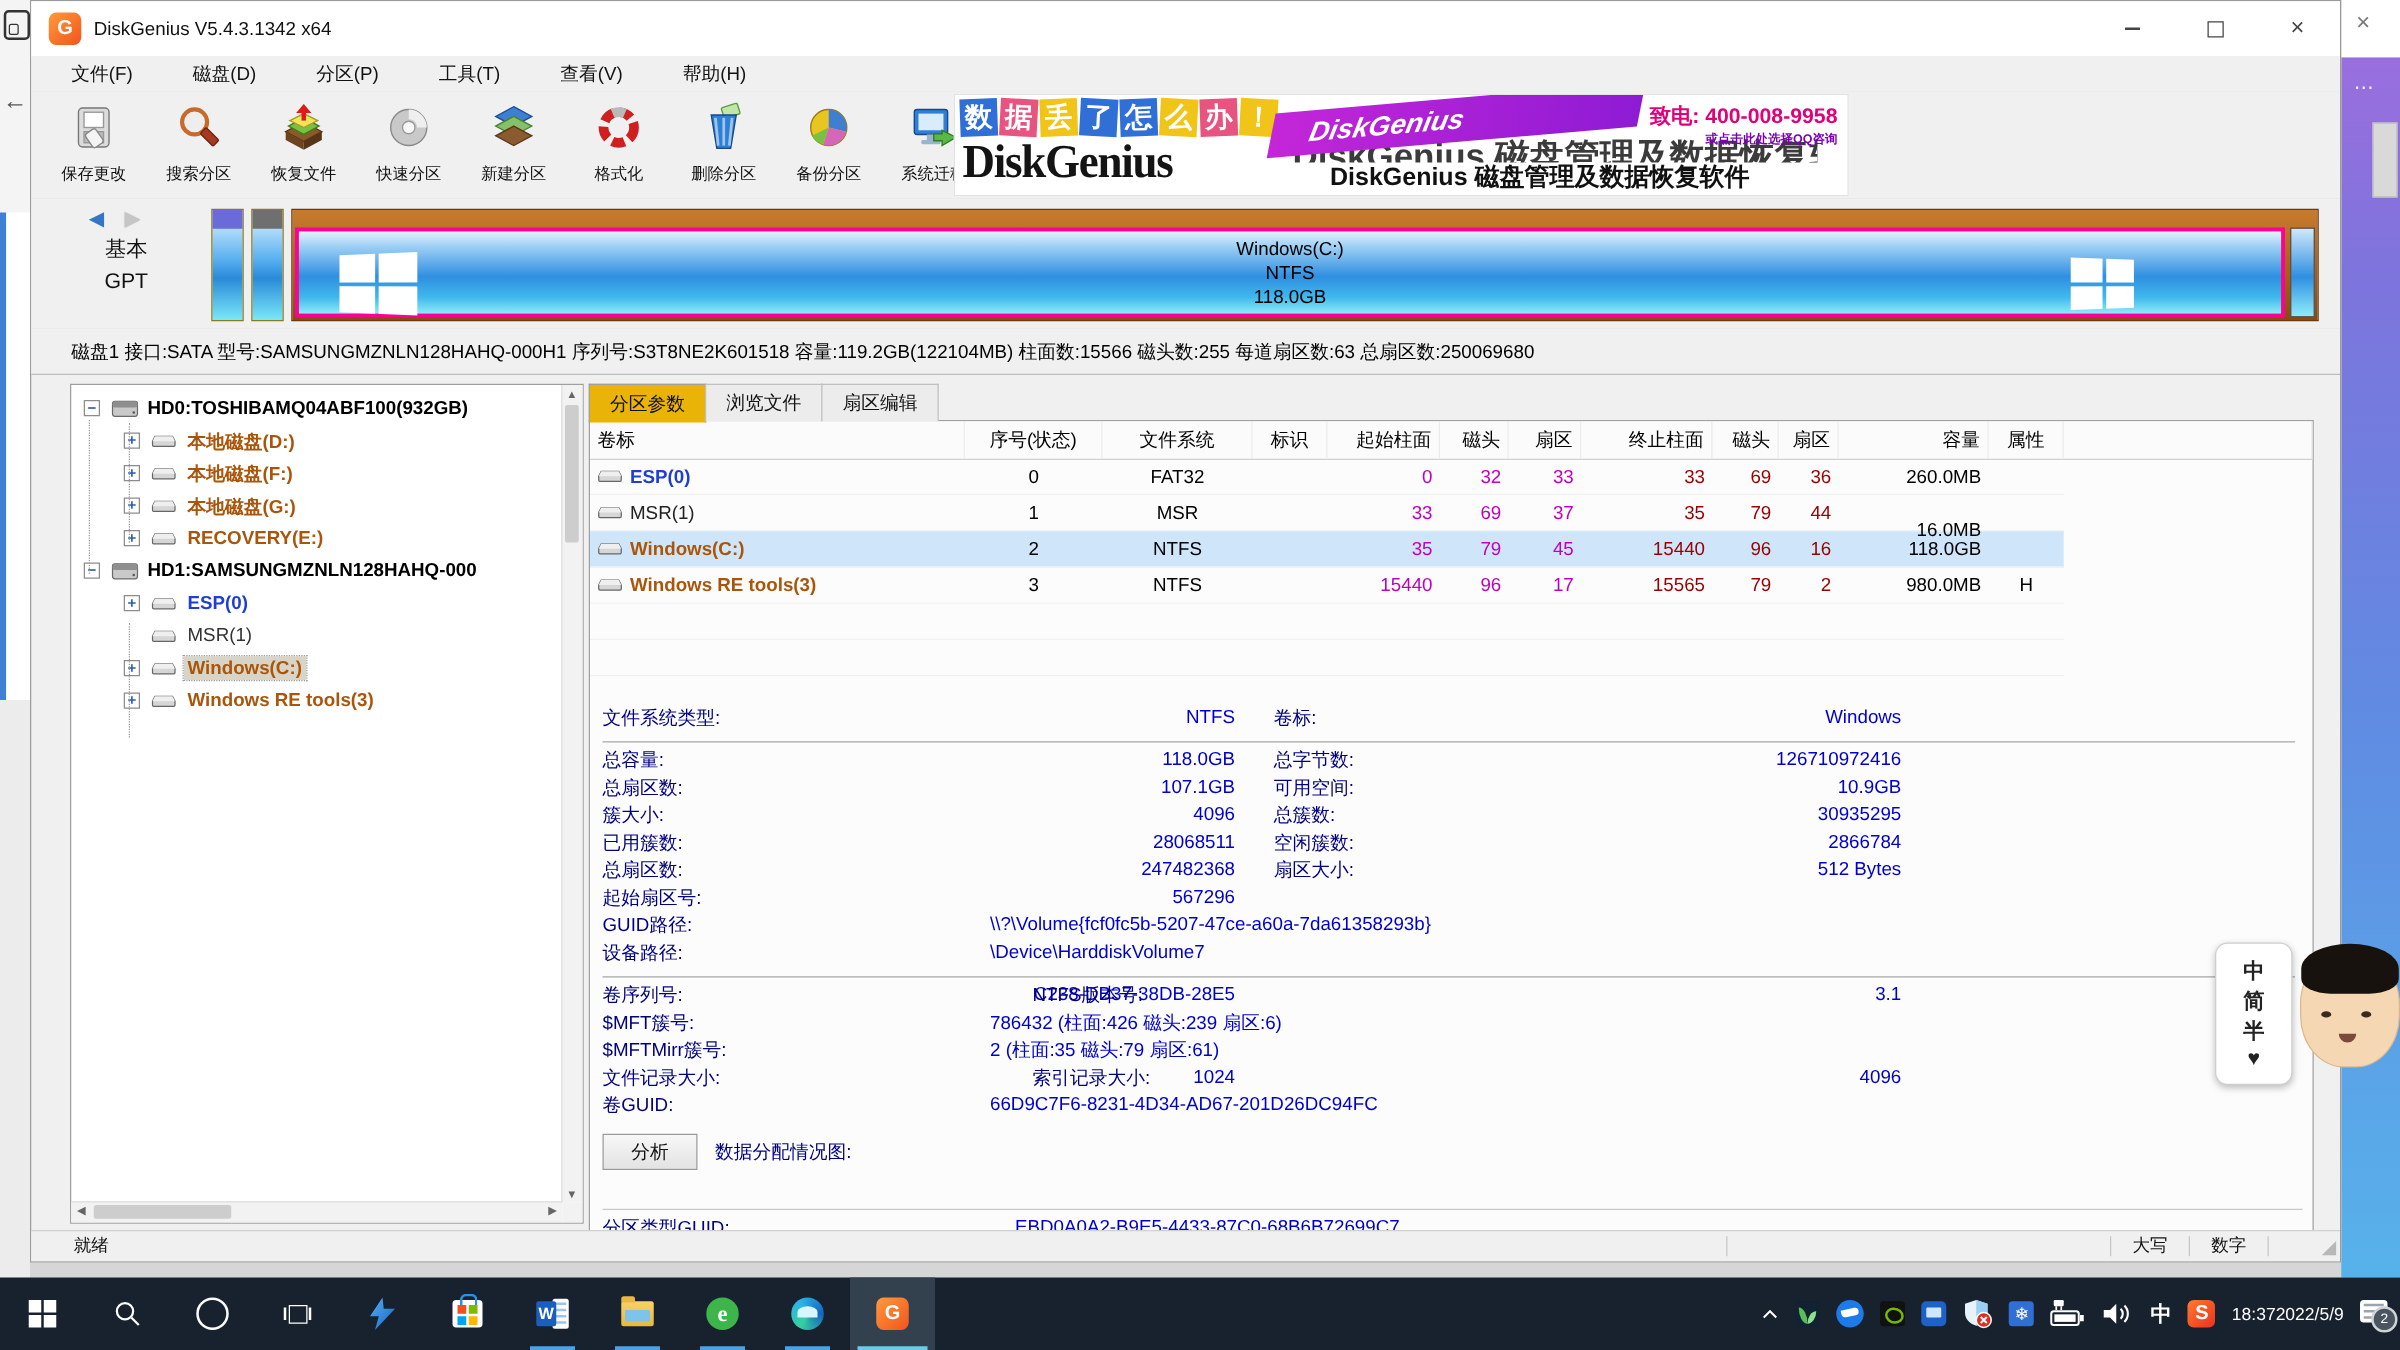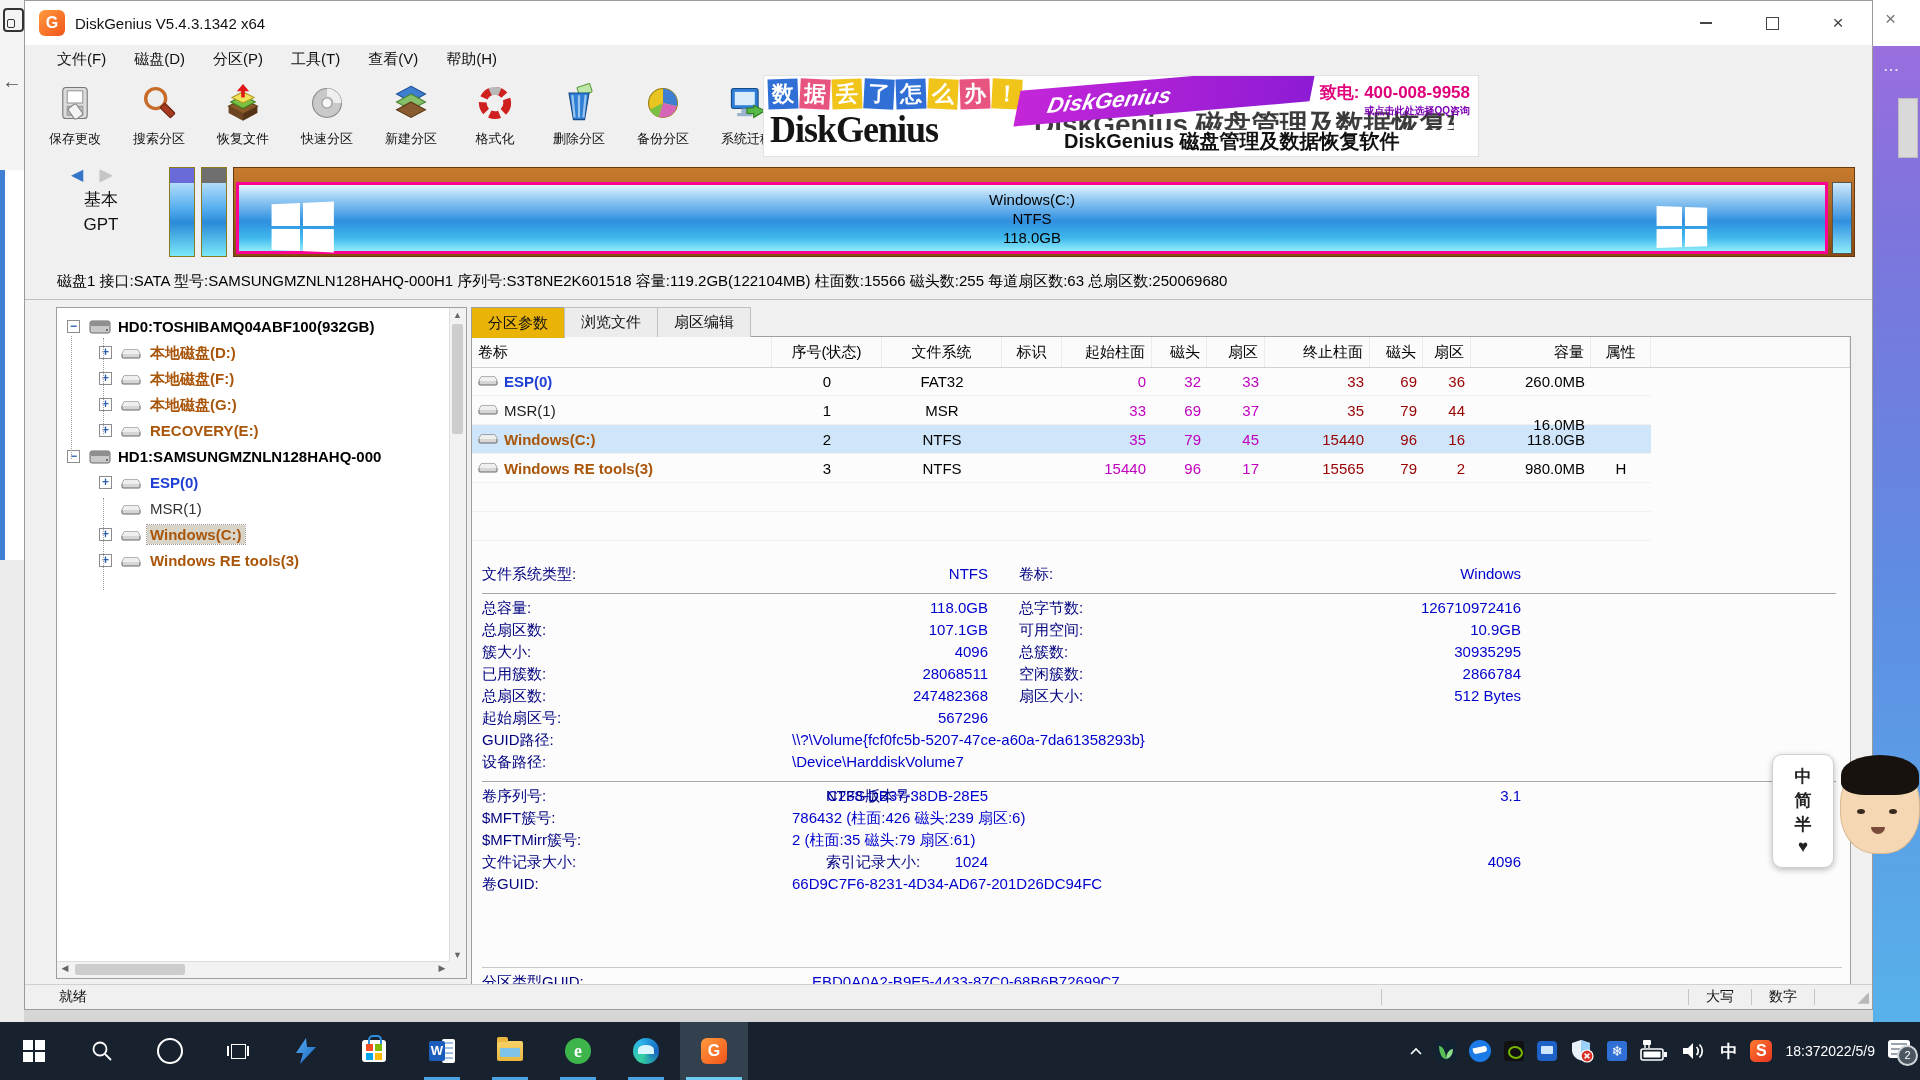--- a/index.html
+++ b/index.html
@@ -33,21 +33,21 @@
     background:linear-gradient(135deg,#ff9a3c,#f2541b);color:#fff;font-weight:700;font-size:16px;
     display:flex;align-items:center;justify-content:center;}
   .app-title{margin-left:10px;font-size:15px;color:#111;}
   .win-ctrls{margin-left:auto;margin-right:12px;display:flex;gap:22px;}
   .wc{width:44px;height:30px;display:flex;align-items:center;justify-content:center;color:#444;}
   .wc-min div{width:12px;height:2px;background:#444;}
   .wc-max div{width:11px;height:11px;border:1.5px solid #444;}
   .wc-close{font-size:19px;}
 
   #menubar{position:absolute;left:0;top:44px;right:0;height:28px;background:#f0f0f0;
-    display:flex;align-items:center;padding-left:18px;border-bottom:1px solid #e4e4e4;}
+    display:flex;align-items:center;padding-left:18px;border-bottom:1px solid #e4e4e4;gap:20px;}
   .menu-item{padding:0 14px;font-size:15px;color:#111;height:100%;display:flex;align-items:center;}
 
   #toolbar{position:absolute;left:0;top:72px;right:0;height:86px;background:#f0f0f0;
     border-bottom:1px solid #cfcfcf;}
   .tbar-row{position:absolute;left:8px;top:0;height:86px;display:flex;}
   .tbar-btn{width:84px;height:84px;display:flex;flex-direction:column;align-items:center;
     justify-content:center;gap:3px;}
   .tbar-btn svg{width:40px;height:40px;}
   .tbar-label{font-size:13px;color:#111;white-space:nowrap;}
 
@@ -721,20 +721,24 @@
           <div class="det-row">
             <span class="det-l" style="left: 0px;">文件记录大小:</span>
             <span class="det-v det-v1">1024</span>
             <span class="det-l det-l2 sec3">索引记录大小:</span>
             <span class="det-v det-v2">4096</span>
           </div>
           <div class="det-row">
             <span class="det-l" style="left: 0px; text-align: center;">卷GUID:</span>
             <span class="det-v det-wide">66D9C7F6-8231-4D34-AD67-201D26DC94FC</span>
           </div>
+          <div class="an-row">
+            <div class="an-btn">分析</div>
+            <span class="an-label">数据分配情况图:</span>
+          </div>
         </div>
       <div class="bot-sep"></div>
       <div class="cut-wrap">
         <div class="det-row">
           <span class="det-l" style="left:0">分区类型GUID:</span>
           <span class="det-v" style="left:330px">EBD0A0A2-B9E5-4433-87C0-68B6B72699C7</span>
         </div>
       </div>
     </div>
 

